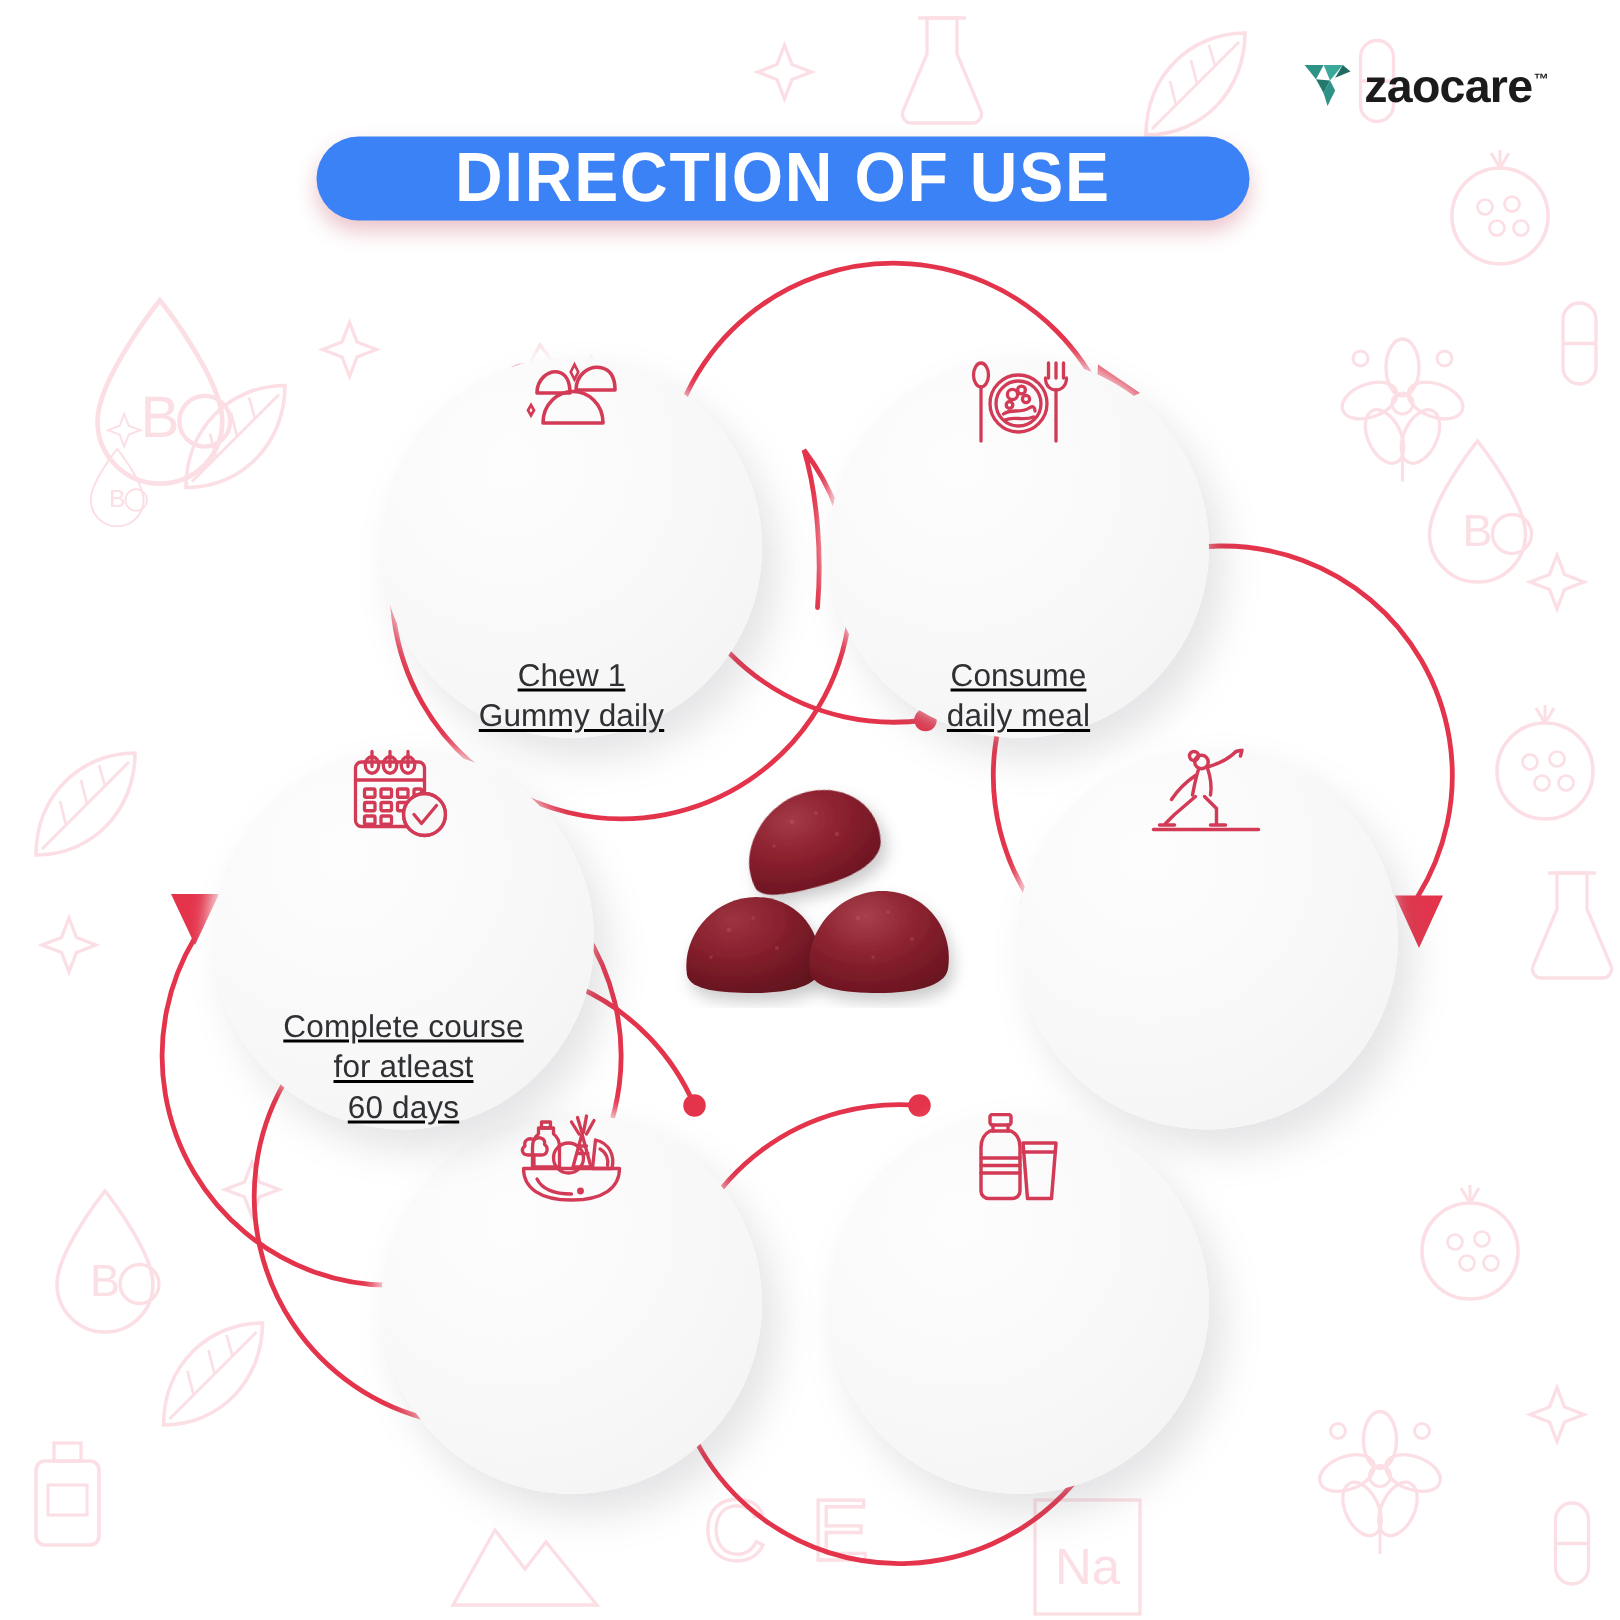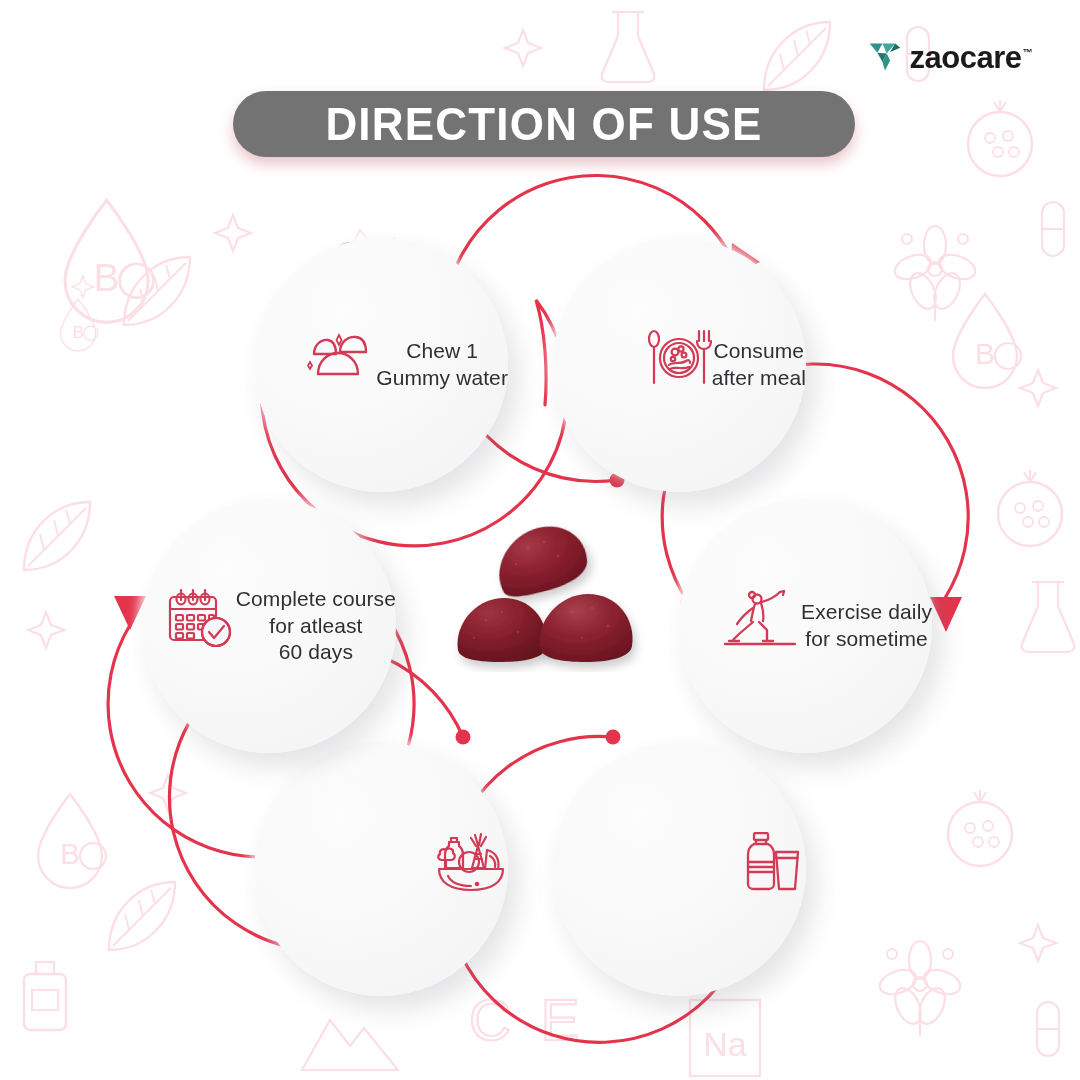--- a/index.html
+++ b/index.html
@@ -26,23 +26,23 @@
     font-size:31px; font-weight:700; color:#1b1b1b;
     letter-spacing:-0.5px; line-height:1; position:relative;
   }
   #logo .tm {
     font-size:10px; font-weight:700; color:#1b1b1b;
     vertical-align:super; margin-left:1px;
   }
 
   
   #title-banner {
-    position:absolute; left:233px; top:91px;
-    width:622px; height:66px;
-    background:#737373;
+    position:absolute; left:211px; top:91px;
+    width:622px; height:56px;
+    background:#3b82f6;
     border-radius:33px;
     display:flex; align-items:center; justify-content:center;
     box-shadow:0 7px 14px rgba(180,40,60,0.28);
     z-index:6;
   }
   #title-banner .title-text {
     color:#ffffff;
     font-size:44px;
     font-weight:800;
     letter-spacing:1.2px;
@@ -54,23 +54,24 @@
 
   
   .step {
     position:absolute;
     border-radius:50%;
     background:
       radial-gradient(circle at 34% 28%, #fdfdfd 0%, #f7f8f7 55%, #f1f2f1 100%);
     box-shadow:
       10px 14px 26px rgba(120,120,130,0.20),
       -3px -4px 12px rgba(255,255,255,0.95);
-    display:flex; flex-direction:row;
-    align-items:center; justify-content:flex-end;
+    display:flex; flex-direction:column;
+    align-items:center; justify-content:space-between;
     z-index:3;
+    text-decoration:underline;
   }
   .step .icon { margin-bottom:14px; }
   .step .icon svg { display:block; }
   .step .label {
     color:#2e3033;
     font-size:21px;
     line-height:1.28;
     text-align:center;
     font-weight:400;
     letter-spacing:0.1px;
@@ -296,21 +297,21 @@
         <path d="M20 44 C20 31 30 23 40 23 C50 23 60 31 60 44 Z"></path>
       </g>
       <g fill="none" stroke="#d23a55" stroke-width="1.8">
         <path d="M41 5 L43.5 10 L41 15 L38.5 10 Z"></path>
         <path d="M12 32 L14 35.5 L12 39 L10 35.5 Z"></path>
       </g>
     </svg>
   </div>
   <div class="label">
     <div>Chew 1</div>
-    <div>Gummy water</div>
+    <div>Gummy daily</div>
   </div>
 </div>
 
 <div class="step" id="step-2">
   <div class="icon">
     <svg width="66" height="62" viewBox="0 0 66 62">
       <g fill="none" stroke="#d23a55" stroke-width="2.2" stroke-linecap="round" stroke-linejoin="round">
 
         <ellipse cx="8" cy="12" rx="5" ry="8"></ellipse>
         <path d="M8 20 L8 56"></path>
@@ -326,21 +327,21 @@
         <path d="M24 42 C30 39 36 43 43 40"></path>
 
         <path d="M53 4 L53 14 M58 4 L58 14 M63 4 L63 14"></path>
         <path d="M51 14 C51 20 55 22 58 22 C61 22 65 20 65 14"></path>
         <path d="M58 22 L58 56"></path>
       </g>
     </svg>
   </div>
   <div class="label">
     <div>Consume</div>
-    <div>after meal</div>
+    <div>daily meal</div>
   </div>
 </div>
 
 <div class="step" id="step-3">
   <div class="icon">
     <svg width="80" height="58" viewBox="0 0 80 58">
       <g fill="none" stroke="#d23a55" stroke-width="2.3" stroke-linecap="round" stroke-linejoin="round">
 
         <circle cx="36" cy="9" r="4.5"></circle>
         <circle cx="31" cy="5" r="3"></circle>
@@ -356,24 +357,20 @@
         <path d="M38 32 L46 40 L46 50"></path>
 
         <path d="M32 32 L18 44 L12 50"></path>
 
         <path d="M42 51 L52 51"></path>
         <path d="M8 51 L18 51"></path>
 
         <path d="M4 54 L74 54"></path>
       </g>
     </svg>
-  </div>
-  <div class="label">
-    <div>Exercise daily</div>
-    <div>for sometime</div>
   </div>
 </div>
 
 <div class="step" id="step-4">
   <div class="icon">
     <svg width="66" height="60" viewBox="0 0 66 60">
       <g fill="none" stroke="#d23a55" stroke-width="2.3" stroke-linecap="round" stroke-linejoin="round">
 
         <rect x="14" y="1" width="14" height="7" rx="1.6"></rect>
         <path d="M16 8 L16 12 M26 8 L26 12"></path>

